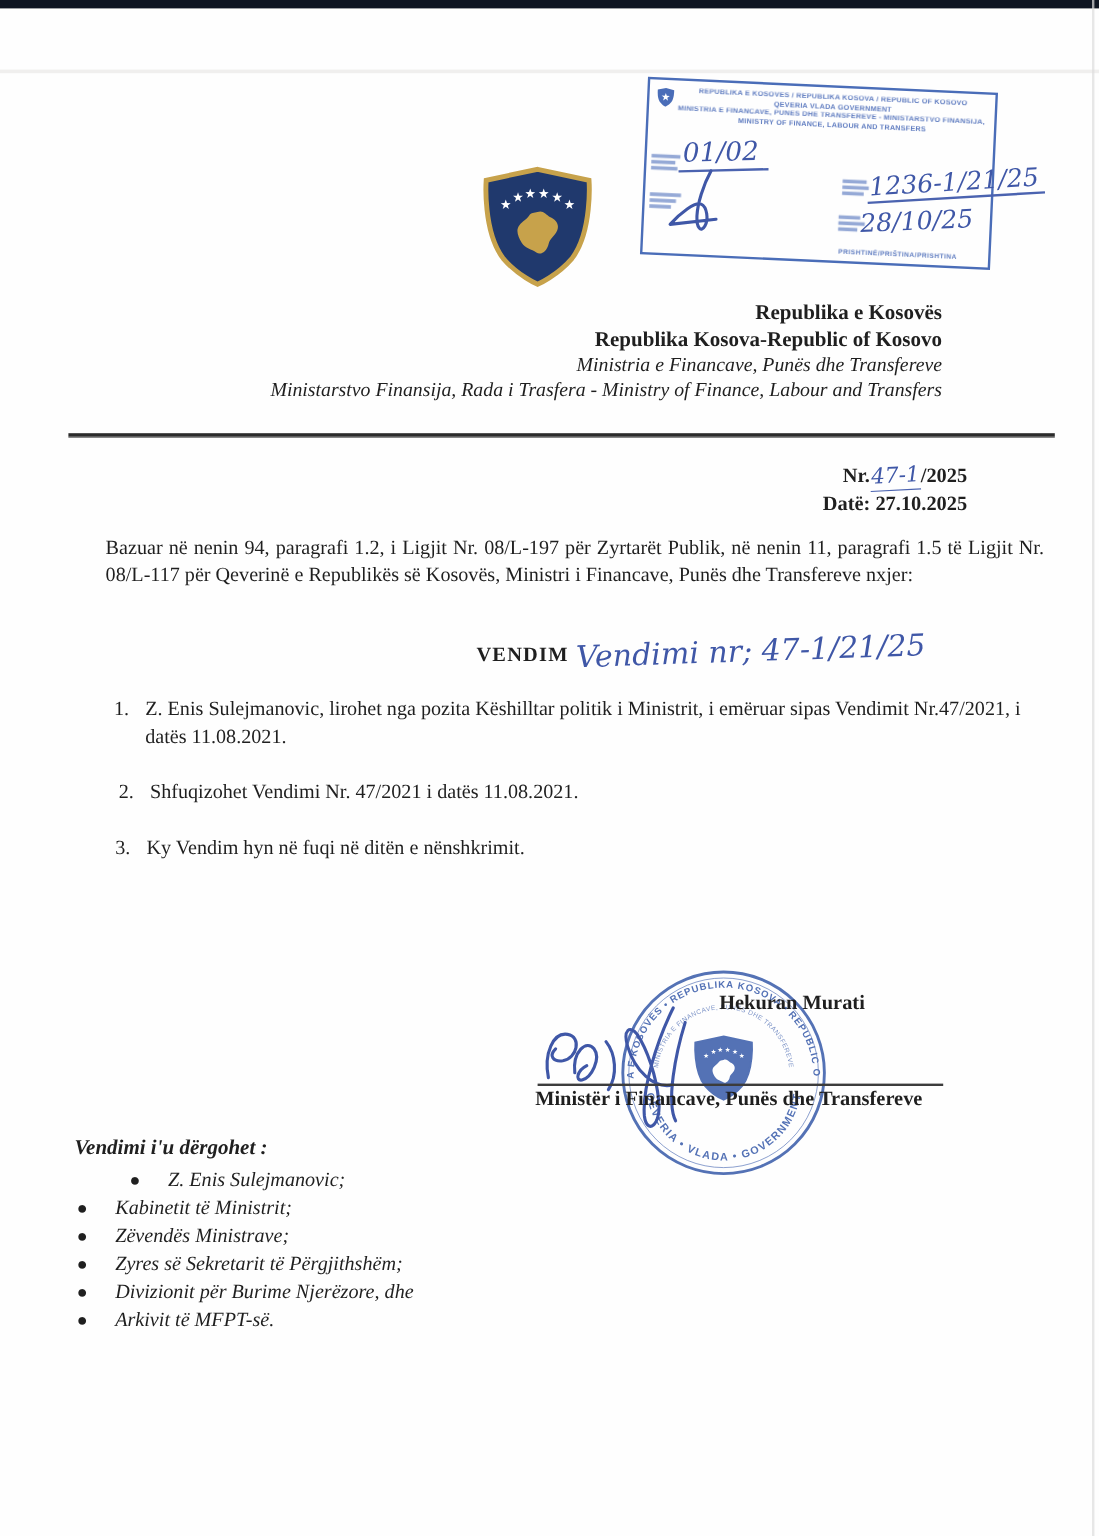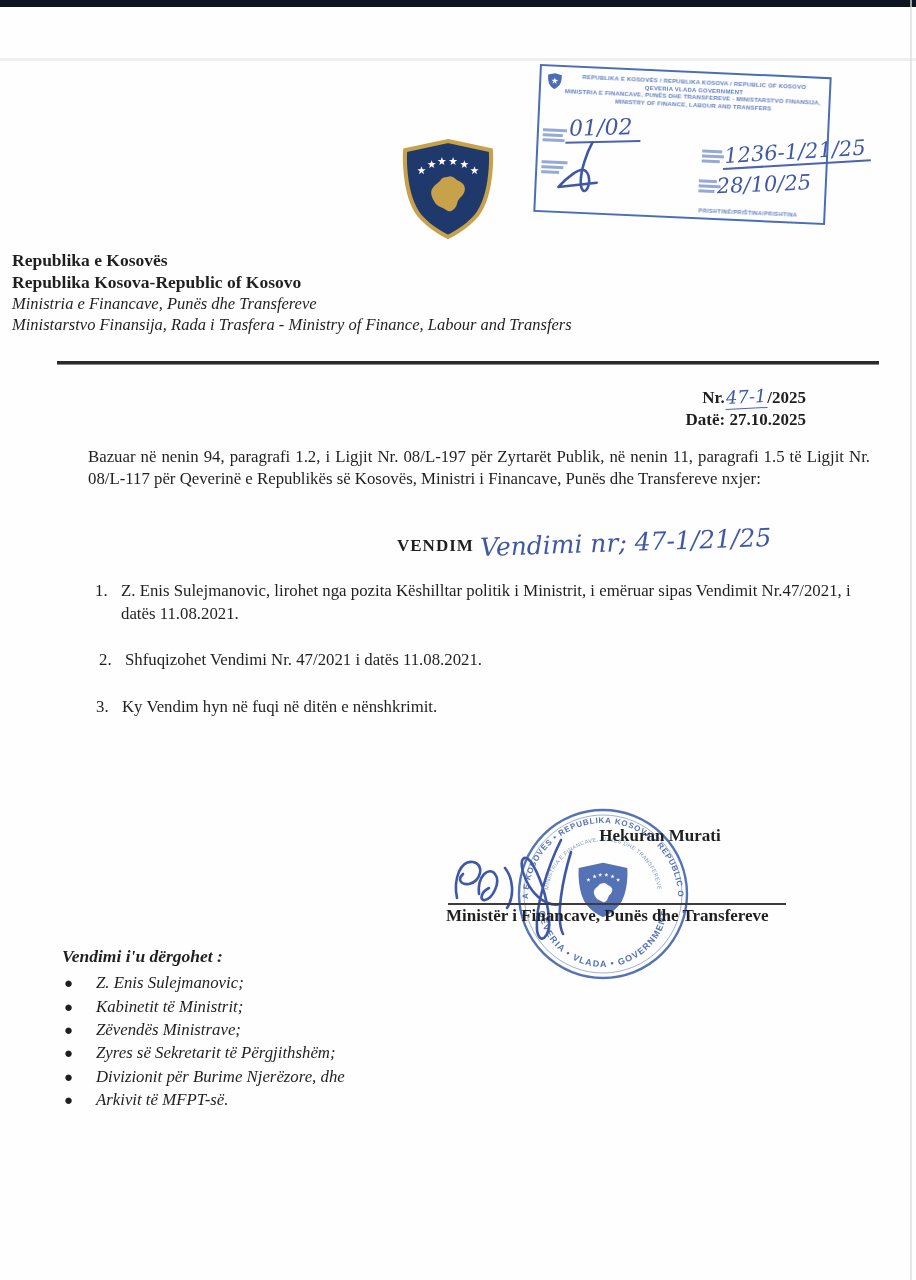--- a/index.html
+++ b/index.html
@@ -29,21 +29,21 @@
   .hw-prot{left:184px;top:62px;font-size:21px;transform:rotate(-6deg);border-bottom:2px solid #4b63b0;padding:0 4px 0 2px;}
   .hw-date{left:180px;top:96px;font-size:21px;transform:rotate(-5deg);}
   .stamp-foot{position:absolute;right:26px;bottom:4px;font-size:5.5px;letter-spacing:.4px;
     font-family:"Liberation Sans",sans-serif;filter:blur(.5px);font-weight:bold;color:#5f7cc0;}
   .hw-mark{position:absolute;left:14px;top:72px;}
 
   
   .emblem{position:absolute;left:392px;top:138px;}
 
   
-  .head{position:absolute;left:12px;top:249px;width:784px;text-align:left;}
+  .head{position:absolute;left:1px;top:249px;width:784px;text-align:right;}
   .head .h1{font-size:17.5px;font-weight:bold;line-height:22px;}
   .head .h2{font-size:17.5px;font-weight:bold;line-height:22px;}
   .head .h3{font-size:16.5px;font-weight:bold;font-style:italic;line-height:22px;}
   .head .h4{font-size:16.5px;font-style:italic;line-height:21px;}
   .head .h5{font-size:16.5px;font-style:italic;line-height:21px;}
   .rule{position:absolute;left:57px;top:361px;width:822px;height:0;
     border-top:3px solid #2b2b2b;border-bottom:1px solid #888;}
 
   
   .ref{position:absolute;right:110px;top:386px;text-align:right;font-size:17px;font-weight:bold;line-height:22px;}
@@ -66,21 +66,21 @@
   .sig-name{position:absolute;left:520px;top:826px;width:280px;text-align:center;font-size:17px;font-weight:bold;}
   .round-stamp{position:absolute;left:512px;top:806px;opacity:.9;}
   .sig-scribble{position:absolute;left:443px;top:834px;}
   .sig-line{position:absolute;left:448px;top:903px;width:338px;height:2px;background:#3c3c3c;}
   .sig-title{position:absolute;left:446px;top:906px;font-size:17px;font-weight:bold;white-space:nowrap;}
 
   
   .dist-head{position:absolute;left:62px;top:946px;font-size:17.5px;font-weight:bold;font-style:italic;}
   .dist-item{position:absolute;left:64px;font-size:16.8px;font-style:italic;}
   .dist-item .blt{display:inline-block;width:32px;font-style:normal;font-size:15px;}
-  .d0{top:973px;} .d1{top:997px;} .d2{top:1020px;} .d3{top:1043px;} .d4{top:1067px;} .d5{top:1090px;}
+  .d0{top:973px;margin-left:44px;} .d1{top:997px;} .d2{top:1020px;} .d3{top:1043px;} .d4{top:1067px;} .d5{top:1090px;}
 </style>
 </head>
 <body>
 
 <div class="page">
 
   <div class="topbar"></div>
   <div class="streak"></div>
 
   <div class="stampbox">

